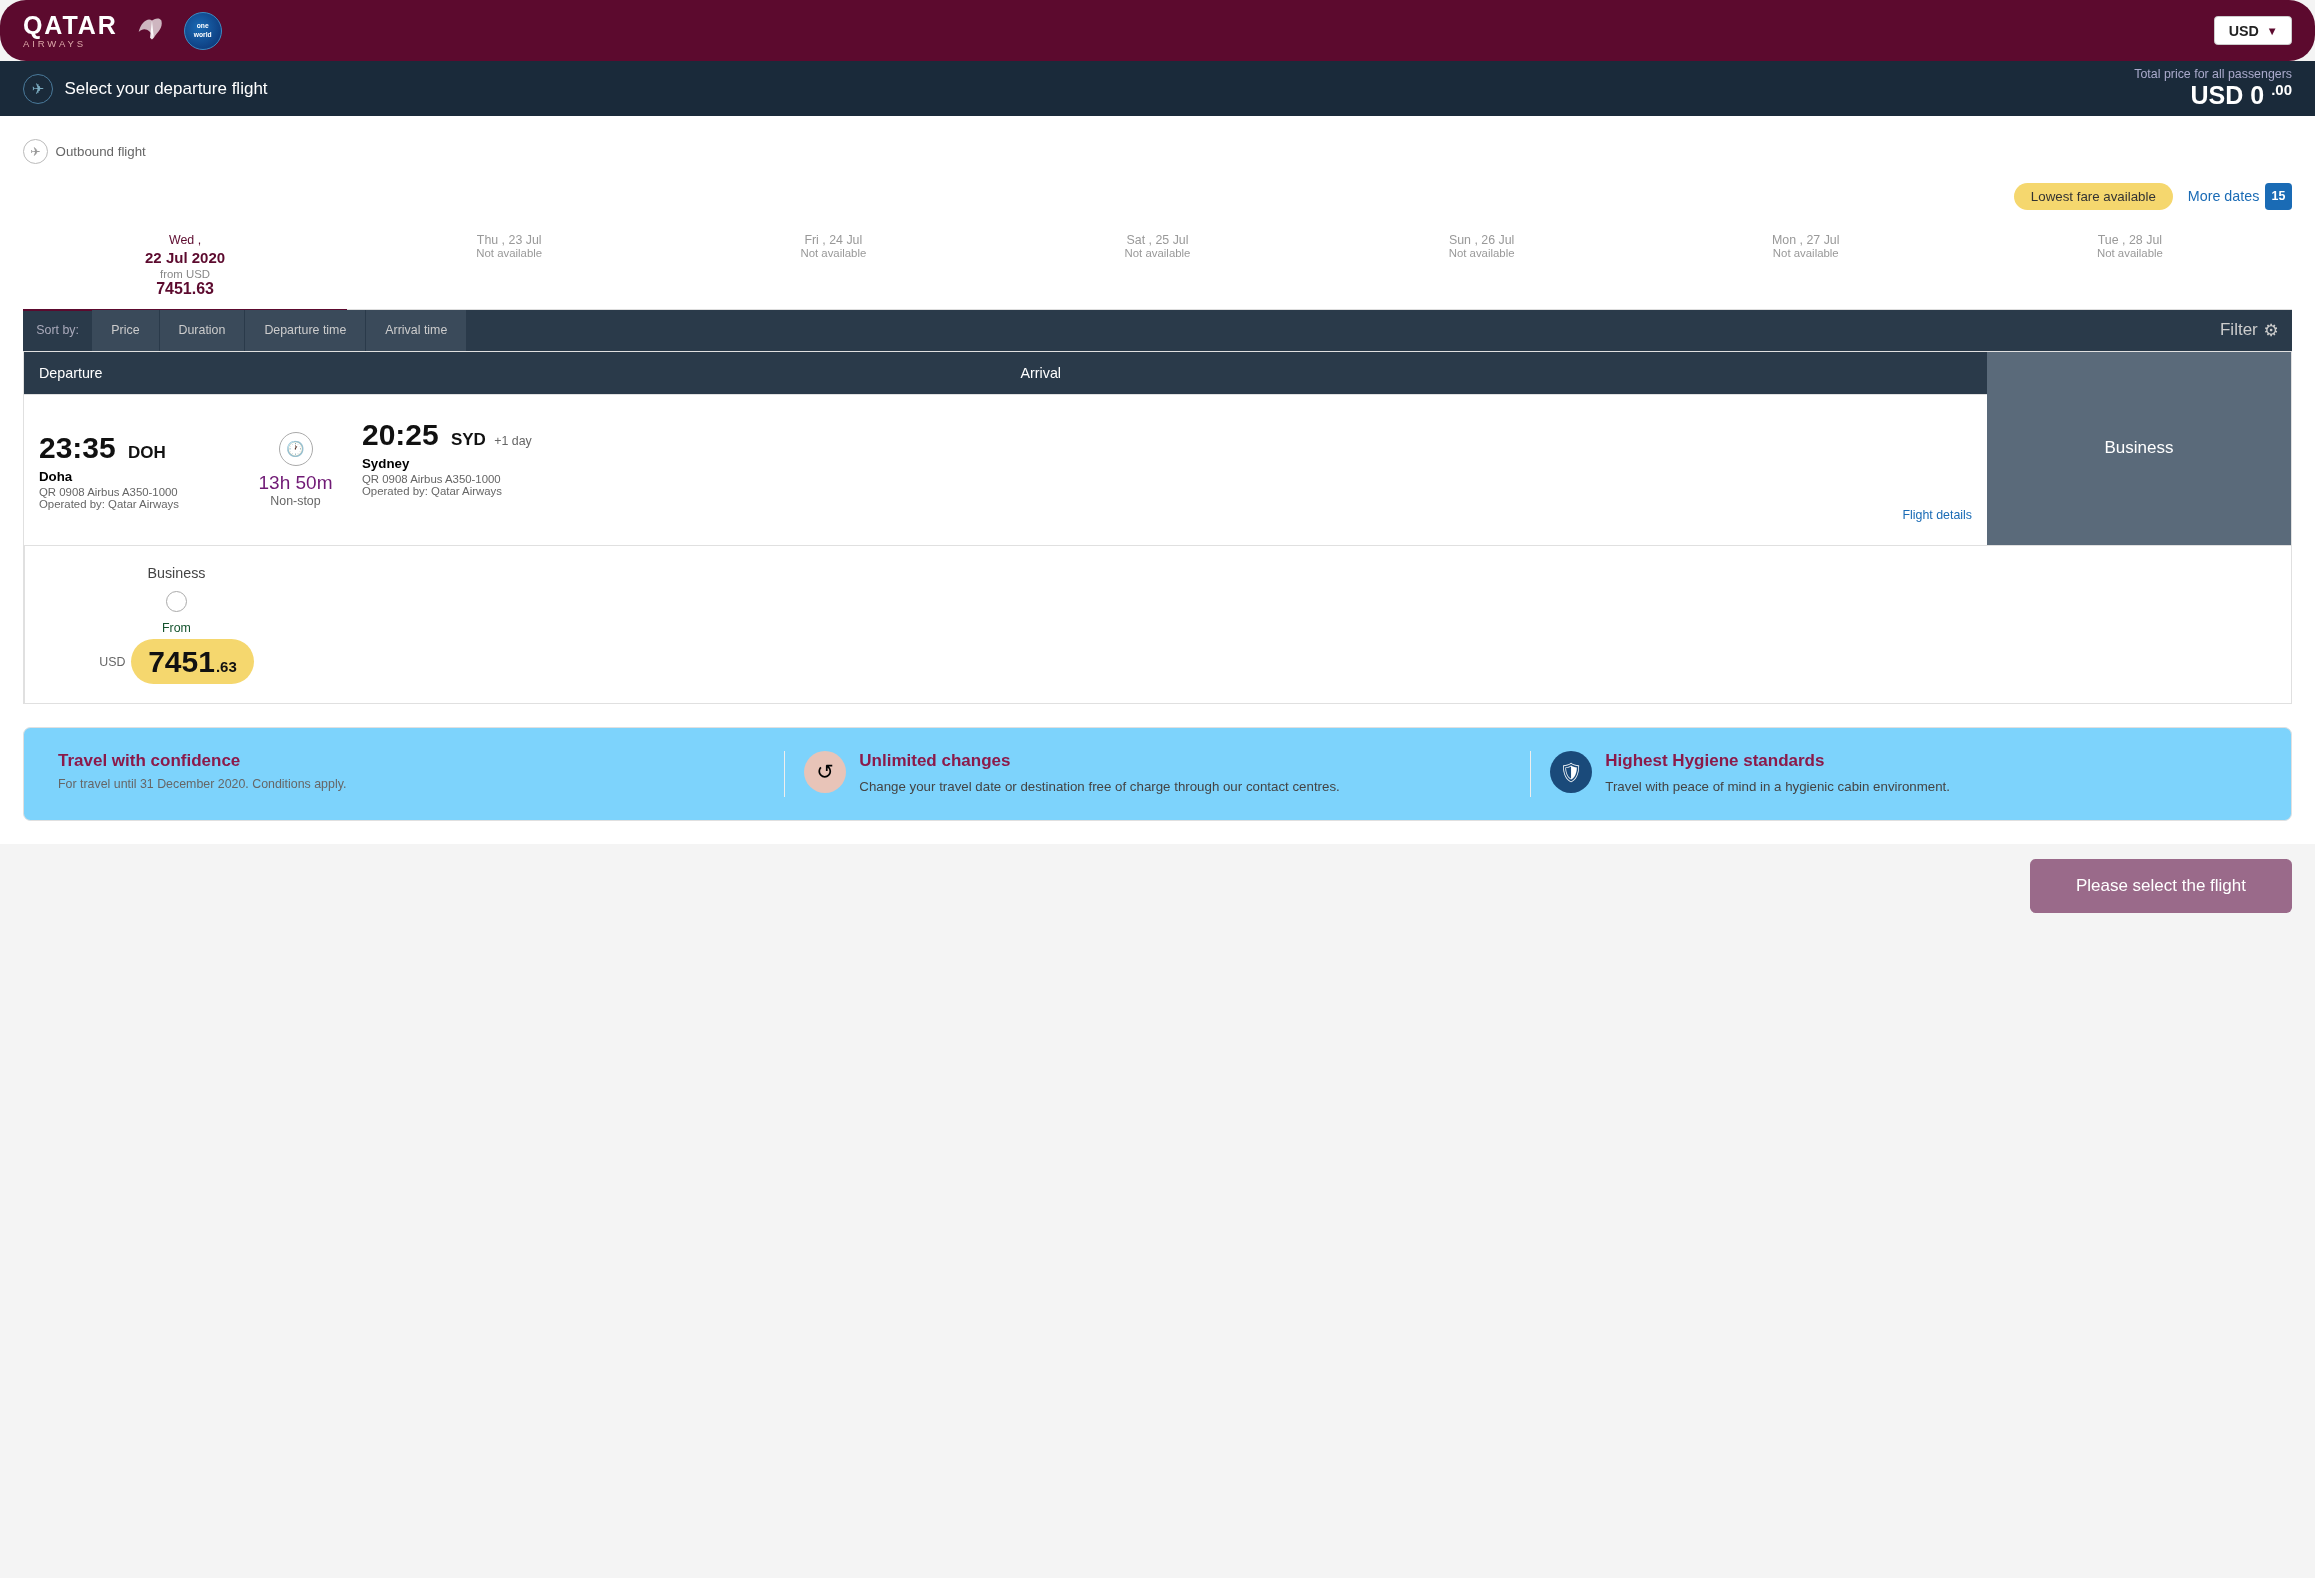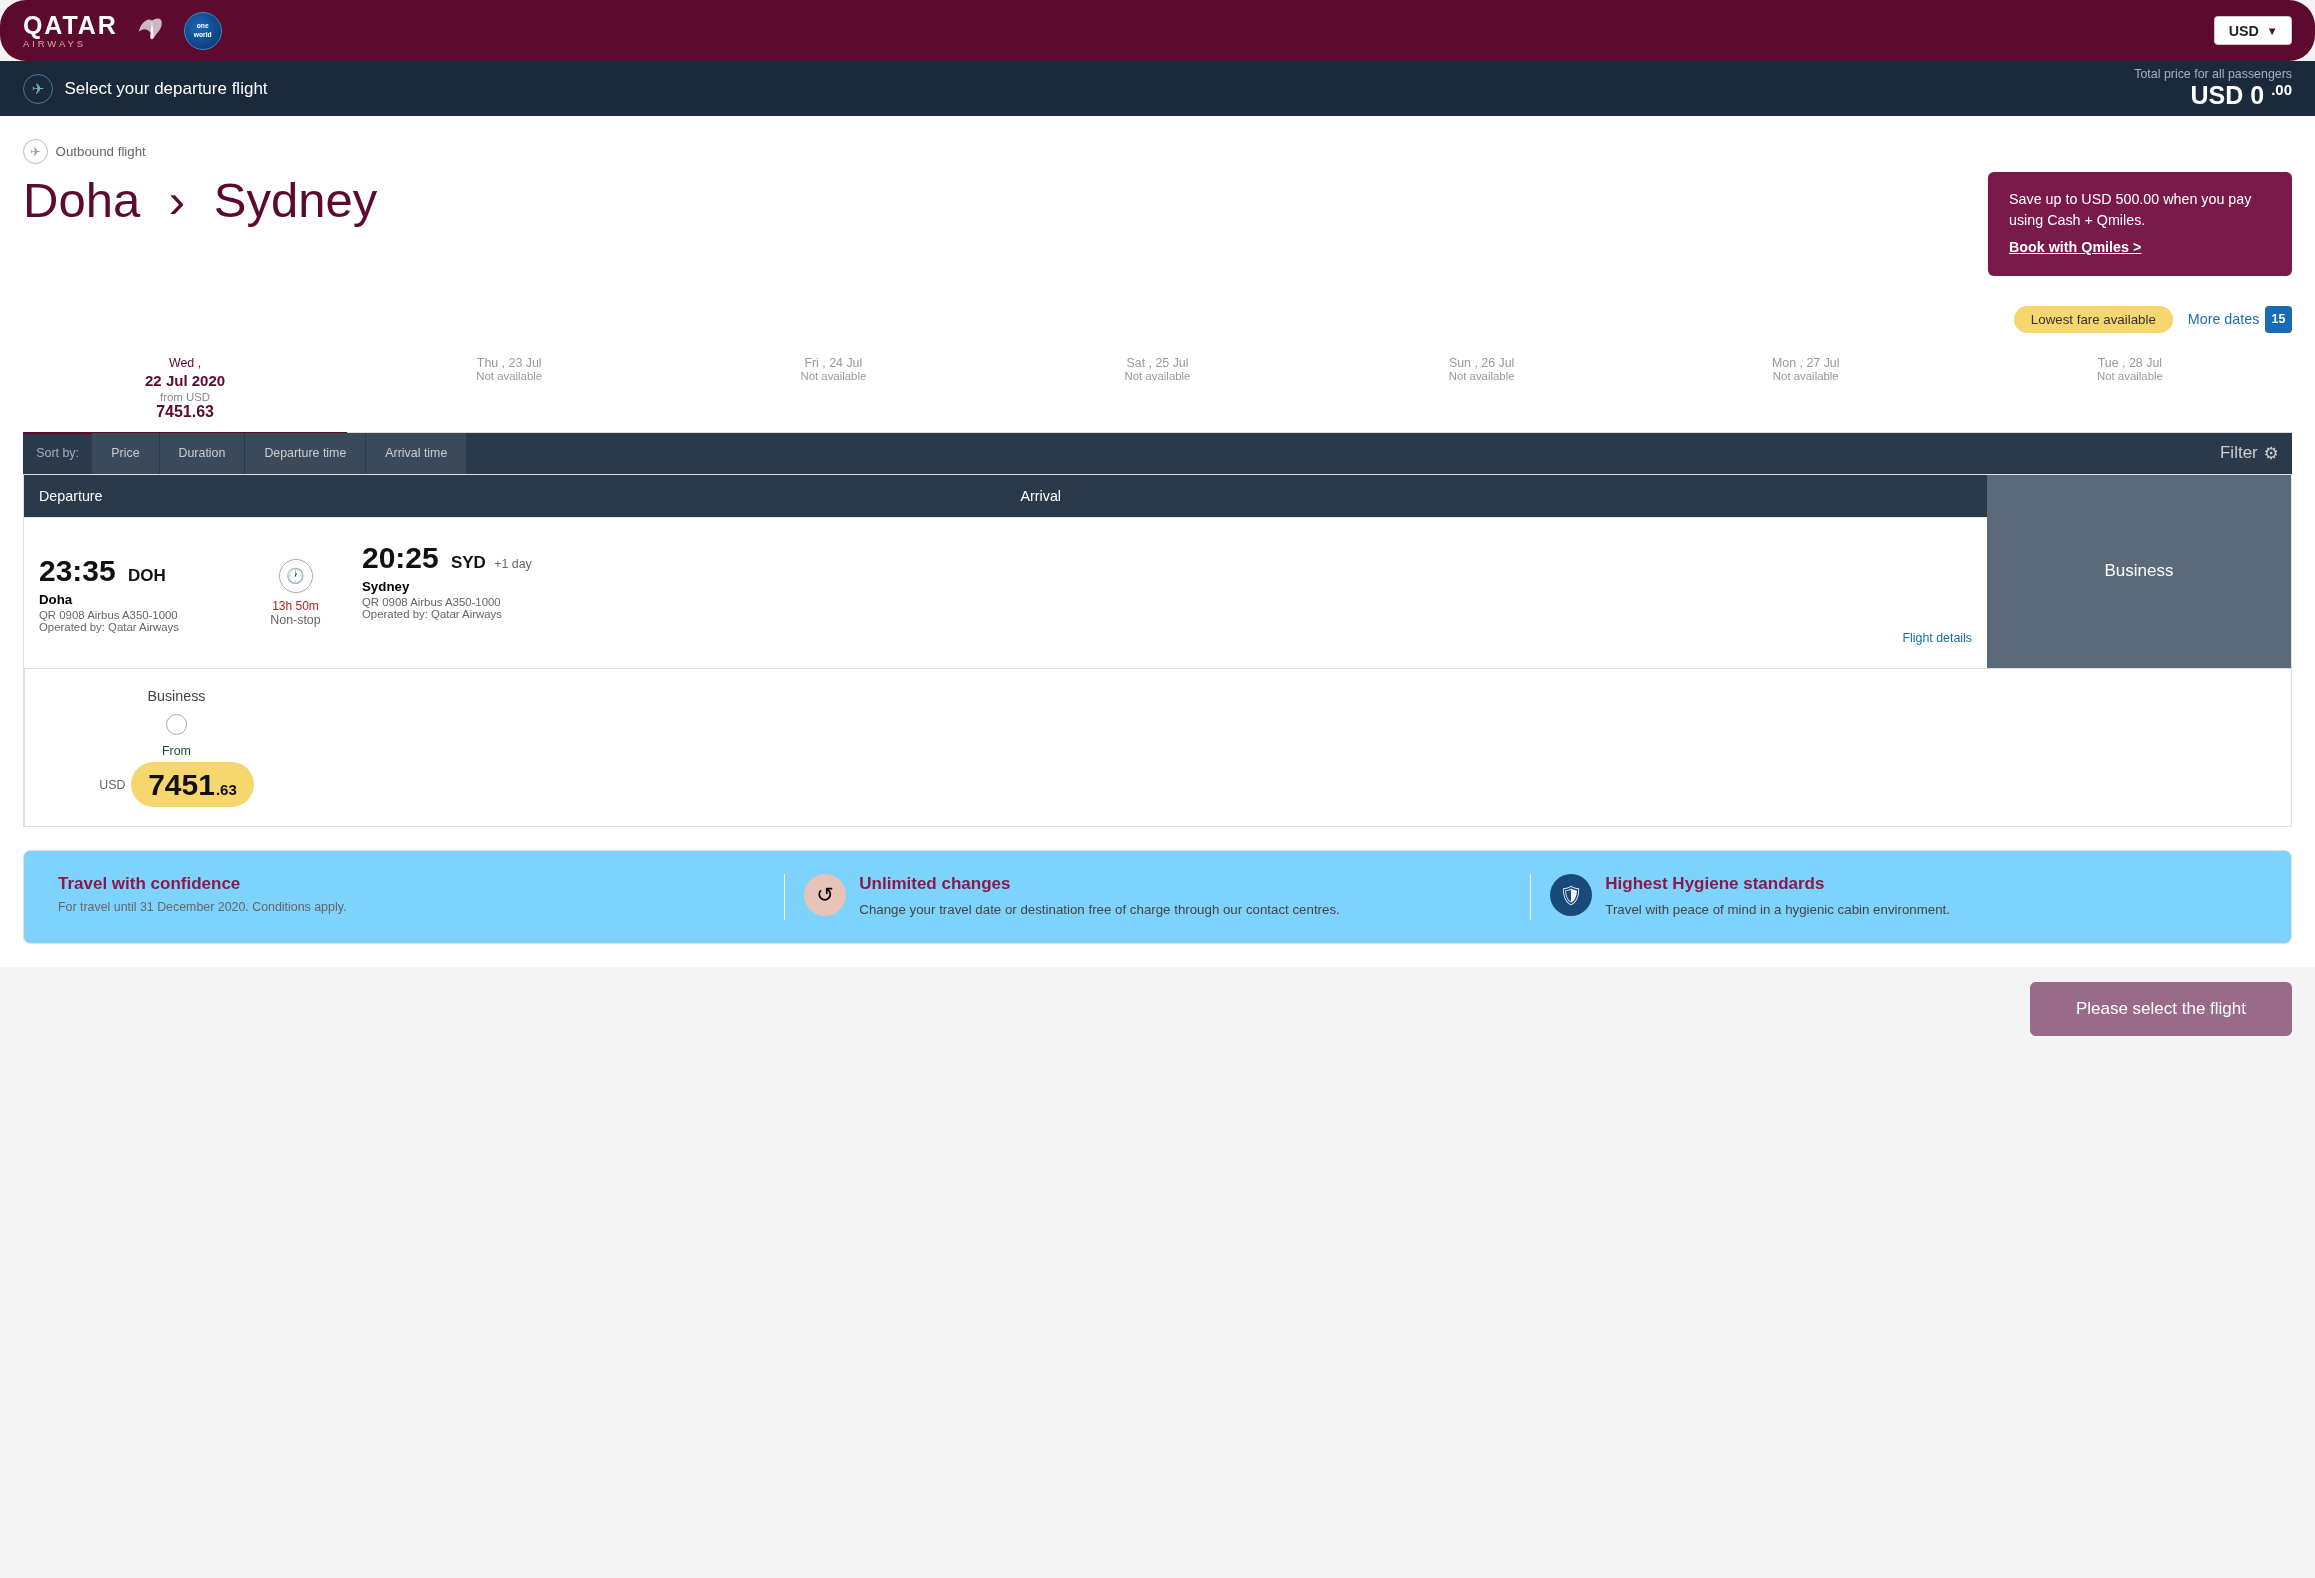--- a/index.html
+++ b/index.html
@@ -201,31 +201,20 @@
   </div>
 </div>
 
 <div class="main">
 
   <div class="outbound-label">
     <div class="outbound-plane">✈</div>
     <span>Outbound flight</span>
   </div>
 
-  <div class="route-header">
-    <div class="route-title">
-      <span>Doha</span>
-      <span class="arrow"> › </span>
-      <span>Sydney</span>
-    </div>
-    <div class="qmiles-banner">
-      <span>Save up to USD 500.00 when you pay using Cash + Qmiles.</span>
-      <span class="book-link">Book with Qmiles &gt;</span>
-    </div>
-  </div>
 
   <div class="badge-more-row">
     <div></div>
     <div style="display:flex;align-items:center;gap:15px;">
       <div class="lowest-fare-badge">Lowest fare available</div>
       <div class="more-dates-btn">
         <span>More dates</span>
         <div class="calendar-icon">15</div>
       </div>
     </div>
@@ -294,21 +283,21 @@
             <span>23:35</span>
             <span style="font-size:17px;margin-left:3.8px;">DOH</span>
           </div>
           <div style="font-weight:bold;font-size:13.3px;margin-top:3.8px;">Doha</div>
           <div style="font-size:11.4px;color:#666;margin-top:1.9px;">QR 0908 Airbus A350-1000</div>
           <div style="font-size:11.4px;color:#666;">Operated by: Qatar Airways</div>
         </div>
 
         <div style="flex:0 0 133px;text-align:center;">
           <div style="width:34px;height:34px;border:1.9px solid #aaa;border-radius:50%;display:flex;align-items:center;justify-content:center;margin:0 auto 5.7px;color:#888;font-size:15px;">🕐</div>
-          <div style="font-size:12px;color:#b91c1c;">13h 50m</div>
+          <div style="font-size:19px;color:#701a75;">13h 50m</div>
           <div style="font-size:12.4px;color:#666;">Non-stop</div>
         </div>
 
         <div style="flex:1;">
           <div style="font-size:30px;font-weight:bold;color:#111;">
             <span>20:25</span>
             <span style="font-size:17px;margin-left:3.8px;">SYD</span>
             <span style="font-size:12.4px;color:#666;font-weight:normal;">+1 day</span>
           </div>
           <div style="font-weight:bold;font-size:13.3px;margin-top:3.8px;">Sydney</div>

